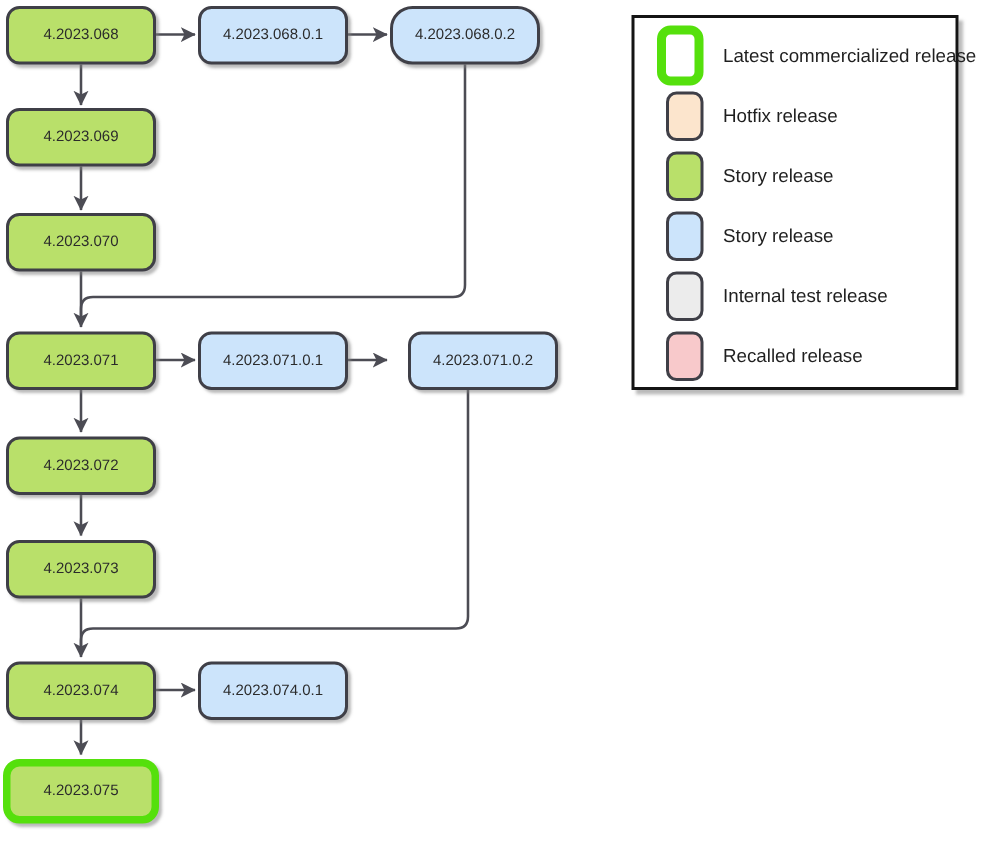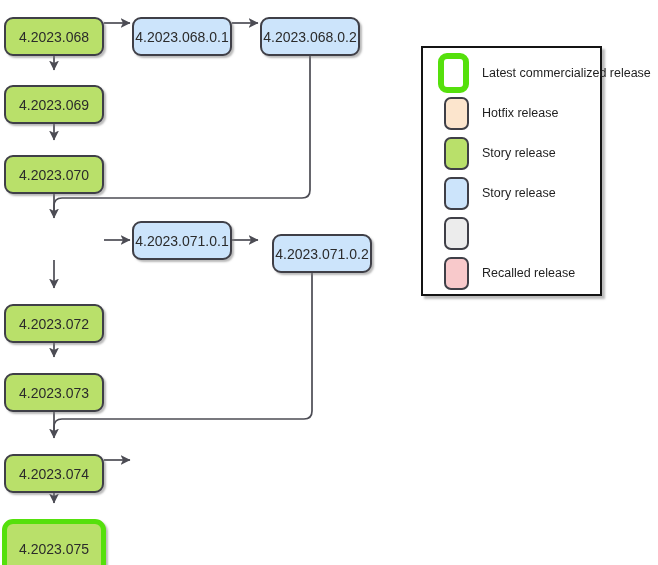--- a/index.html
+++ b/index.html
@@ -19,49 +19,47 @@
   .node {
     position: absolute;
     width: 100px;
     height: 39px;
     box-sizing: border-box;
     border: 2px solid var(--node-border);
     border-radius: 9px;
     display: flex;
     align-items: center;
     justify-content: center;
-    font-size: 14px;
+    font-size: 10px;
     color: var(--text-color);
     box-shadow: 2px 2px 2px rgba(130,130,130,0.55);
     white-space: nowrap;
     cursor: default;
-    margin-top: 13px;
   }
   .node.story { background: var(--story-fill); }
   .node.rapid { background: var(--rapid-fill); text-align: center; }
   .node.latest {
     width: 104px;
-    height: 59px;
+    height: 43px;
     border: 5px solid var(--latest-border);
     border-radius: 11px;
     background: var(--story-fill);
   }
 
   .legend {
     position: absolute;
     left: 421px;
     top: 10px;
-    width: 181px;
+    width: 218px;
     height: 250px;
     box-sizing: border-box;
     background: #ffffff;
     border: 2px solid var(--legend-border);
     box-shadow: 3px 3px 2px rgba(120,120,120,0.5);
     padding-top: 5px;
-    margin-top: 36px;
   }
   .legend-row { height: 40px; display: flex; align-items: center; }
   .swatch {
     box-sizing: border-box;
     flex: none;
     margin-left: 21px;
     width: 25px;
     height: 33px;
     border: 2px solid var(--node-border);
     border-radius: 7px;
@@ -104,28 +102,30 @@
     <path class="edge" d="M54 260 V288" marker-end="url(#arw)"></path>
     <path class="edge" d="M54 330 V357" marker-end="url(#arw)"></path>
     <path class="edge" d="M54 399 V438" marker-end="url(#arw)"></path>
     <path class="edge" d="M312 260 V411 Q312 419 304 419 H62 Q54 419 54 427 V433"></path>
     <path class="edge" d="M104 460 H130" marker-end="url(#arw)"></path>
     <path class="edge" d="M54 480 V503" marker-end="url(#arw)"></path>
   </svg>
 
   <div class="node story" style="left:4px;   top:4px;">4.2023.068</div>
   <div class="node rapid" style="left:132px; top:4px;">4.2023.068.0.1</div>
-  <div class="node rapid" style="left:260px; top:4px;">4.2023.068.0.2</div>
+  <div class="node rapid" style="left:260px; top:4px;border-radius:15px;">4.2023.068.0.2</div>
   <div class="node story" style="left:4px;   top:72px;">4.2023.069</div>
   <div class="node story" style="left:4px;   top:142px;">4.2023.070</div>
-  <div class="node rapid" style="left:132px; top:208px;">4.2023.071.0.1</div>
+  <div class="node story" style="left:4px;   top:221px;">4.2023.071</div>
+  <div class="node rapid" style="left:132px; top:221px;">4.2023.071.0.1</div>
   <div class="node rapid" style="left:272px; top:221px;">4.2023.071.0.2</div>
   <div class="node story" style="left:4px;   top:291px;">4.2023.072</div>
   <div class="node story" style="left:4px;   top:360px;">4.2023.073</div>
   <div class="node story" style="left:4px;   top:441px;">4.2023.074</div>
+  <div class="node rapid" style="left:132px; top:441px;">4.2023.074.0.1</div>
   <div class="node latest" style="left:2px;   top:506px;">4.2023.075</div>
 
   <div class="legend">
     <div class="legend-row">
       <span class="swatch latest"></span>
       <span class="legend-label">Latest commercialized release</span>
     </div>
     <div class="legend-row">
       <span class="swatch hotfix"></span>
       <span class="legend-label">Hotfix release</span>
@@ -133,20 +133,21 @@
     <div class="legend-row">
       <span class="swatch story"></span>
       <span class="legend-label">Story release</span>
     </div>
     <div class="legend-row">
       <span class="swatch rapid"></span>
       <span class="legend-label">Story release</span>
     </div>
     <div class="legend-row">
       <span class="swatch internal"></span>
+      <span class="legend-label">Internal test release</span>
     </div>
     <div class="legend-row">
       <span class="swatch recalled"></span>
       <span class="legend-label">Recalled release</span>
     </div>
   </div>
 
 </div>
 
 </body></html>

